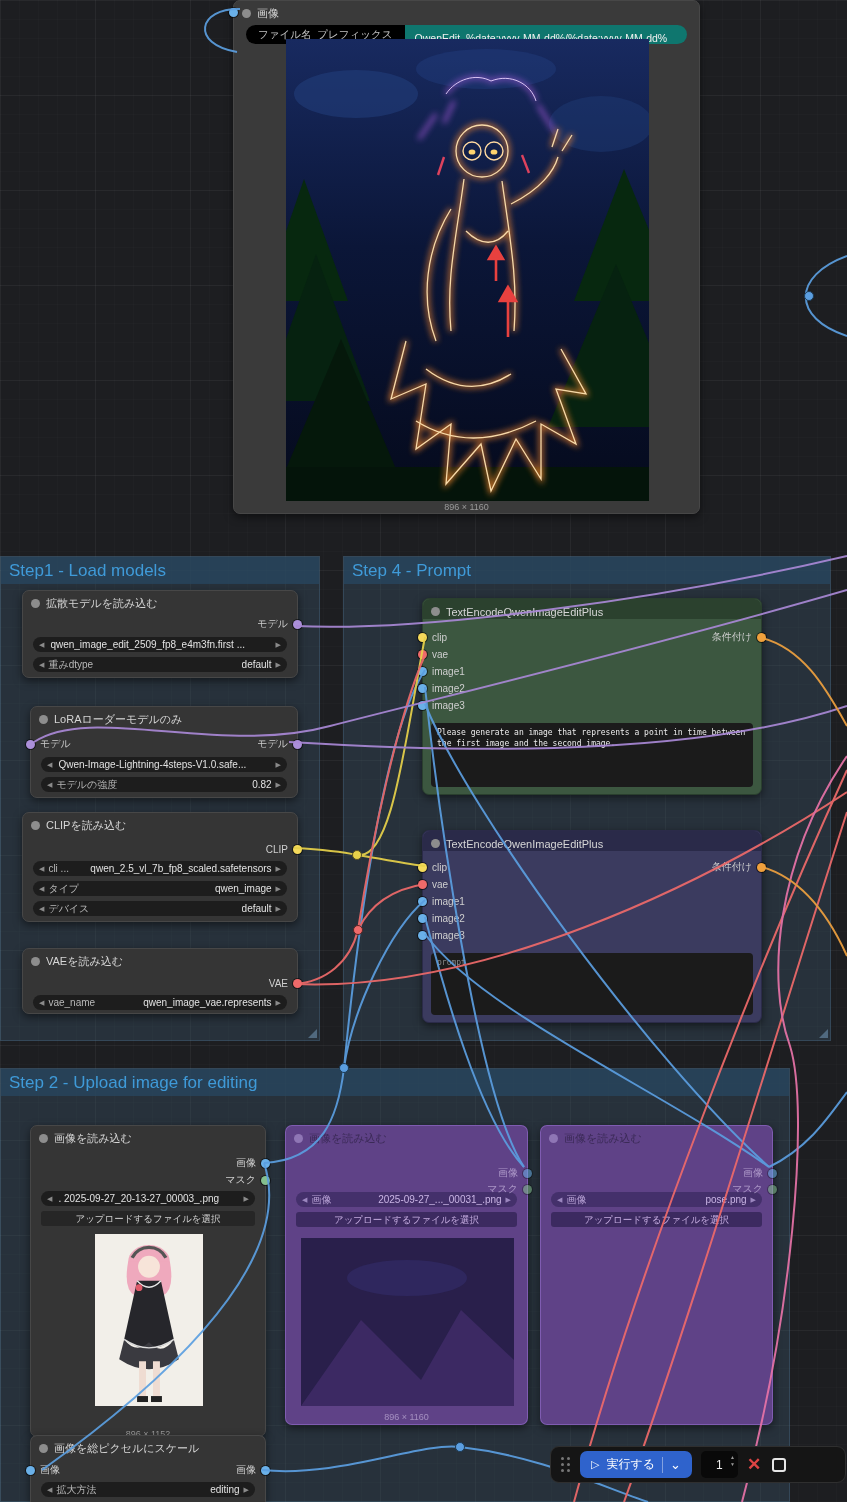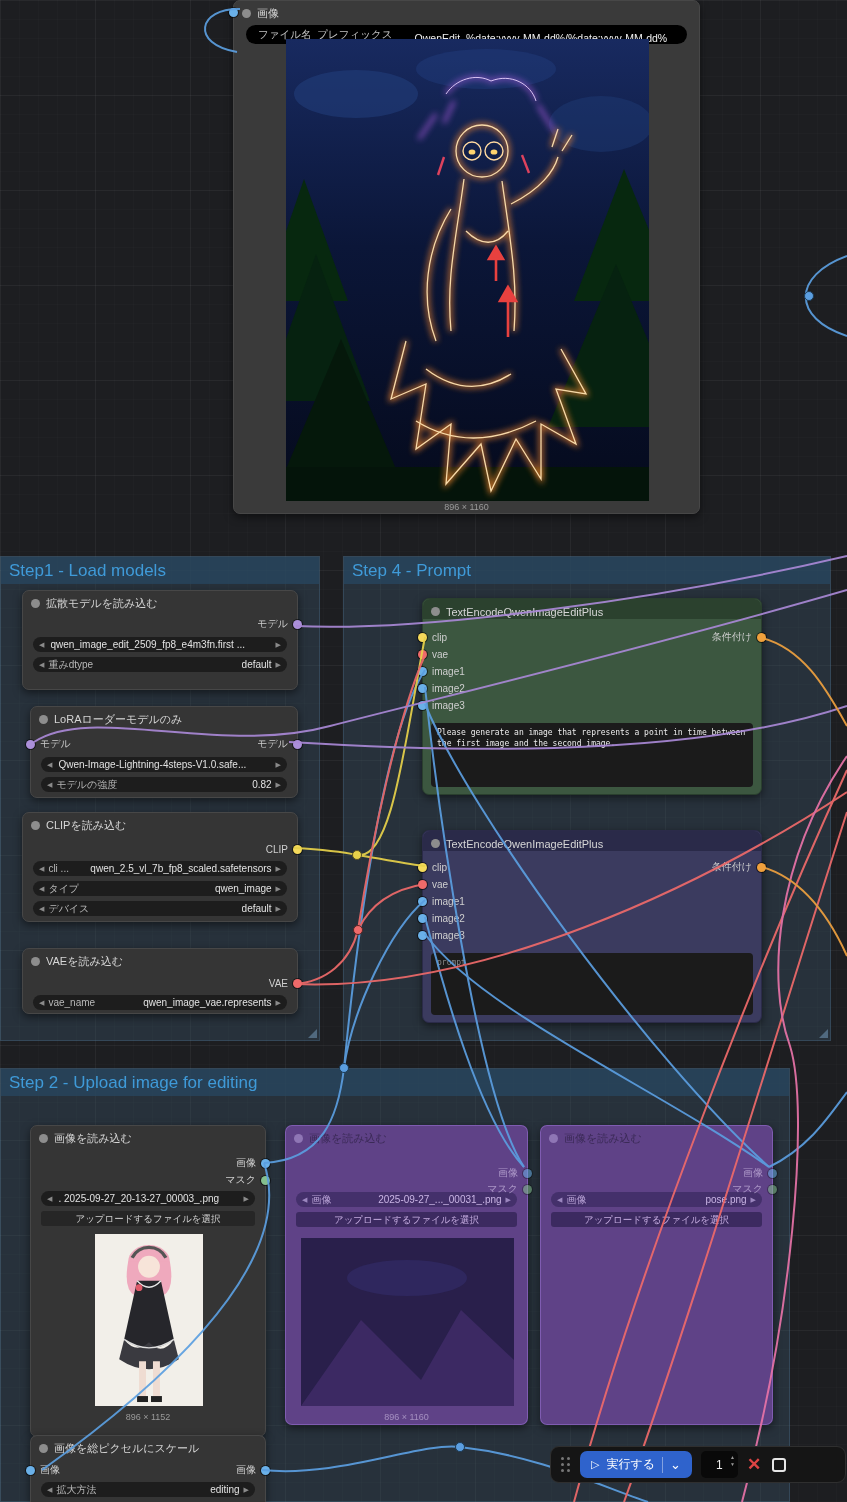--- a/index.html
+++ b/index.html
@@ -42,21 +42,21 @@
   .widget .wv { margin-left:auto; color:#e2e2e2; overflow:hidden; white-space:nowrap; }
   .widget .wv.grow { margin-left:2px; flex:1; text-align:left; }
   .wbtn { position:absolute; left:10px; right:10px; height:15px; background:#262626; border-radius:3px;
           text-align:center; font-size:9.5px; color:#cfcfcf; line-height:15px; overflow:hidden; white-space:nowrap; }
   .imgcap { position:absolute; left:0; right:0; text-align:center; font-size:9px; color:#9a9a9a; }
 
   
   #n-save { left:233px; top:0; width:467px; height:514px; background:#3a3a3a; }
   .fnrow { position:absolute; left:12px; right:12px; top:24px; height:19px; display:flex; border-radius:10px; overflow:hidden; font-size:10.5px; }
   .fnlabel { background:#000000; color:#c2c2c2; padding:0 12px; display:flex; align-items:center; white-space:nowrap; }
-  .fnvalue { background:#000000; color:#f0f0f0; flex:1; padding:13px 10px; display:flex; align-items:center; white-space:nowrap; overflow:hidden; }
+  .fnvalue { background:#0f766e; color:#f0f0f0; flex:1; padding:13px 10px; display:flex; align-items:center; white-space:nowrap; overflow:hidden; }
   .preview-lg { position:absolute; left:52px; top:38px; width:363px; height:462px; background:#060a18; overflow:hidden; }
   .preview-lg svg { display:block; width:100%; height:100%; }
 
   
   #n-enc1 { left:422px; top:598px; width:340px; height:197px; background:#3c5740; border-color:#2a3f2e; }
   #n-enc1 .nh { background:#2b412e; border-radius:7px 7px 0 0; }
   #n-enc2 { left:422px; top:830px; width:340px; height:193px; background:#3b3b5f; border-color:#2b2b49; }
   #n-enc2 .nh { background:#2a2a49; border-radius:7px 7px 0 0; }
   .pbox { position:absolute; left:8px; right:8px; background:#1b1b1b; border-radius:4px; color:#ececec;
           font:8px "DejaVu Sans Mono", monospace; padding:4px 6px; line-height:1.4; overflow:hidden; text-align:left; }
@@ -197,21 +197,21 @@
           <line x1="222" y1="298" x2="222" y2="258"></line>
             <polygon points="222,248 214,262 230,262"></polygon>
           <line x1="210" y1="242" x2="210" y2="216"></line>
             <polygon points="210,208 203,220 217,220"></polygon>
         </g>
       </svg>
     </div>
     <div class="imgcap" style="top:501px">896 × 1160</div>
   </div>
 
-  <div class="cnode" style="left:22px;top:590px;width:276px;height:100px;">
+  <div class="cnode" style="left:22px;top:590px;width:276px;height:88px;">
     <div class="nh">
       <i class="cdot"></i>
       <span class="ntitle">拡散モデルを読み込む</span>
     </div>
     <span class="port out" style="top:27px">
       <span>モデル</span>
       <i class="pdot c-model"></i>
     </span>
     <div class="widget" style="top:46px">
       <span class="arr">◀</span>
@@ -392,21 +392,21 @@
         <path d="M29,106 Q41,121 54,109 Q67,123 79,106 L84,126 Q54,146 24,126 Z" fill="#3a3a40"></path>
         <path d="M29,106 Q54,123 79,106" stroke="#dddddd" fill="none" stroke-width="1.4"></path>
         <path d="M42,47 Q54,60 66,47" stroke="#e8e8e8" fill="none" stroke-width="1.4"></path>
         <circle cx="44" cy="54" r="3.4" fill="#e05a6a"></circle>
         <rect x="44" y="128" width="7" height="38" fill="#efdcd2"></rect>
         <rect x="58" y="128" width="7" height="38" fill="#efdcd2"></rect>
         <rect x="42" y="163" width="11" height="6" fill="#222222"></rect>
         <rect x="56" y="163" width="11" height="6" fill="#222222"></rect>
       </svg>
     </div>
-    <div class="imgcap" style="top:286px">896 × 1152</div>
+    <div class="imgcap" style="top:303px">896 × 1152</div>
   </div>
 
   <div class="cnode muted" id="n-li2">
     <div class="nh">
       <i class="cdot"></i>
       <span class="ntitle">画像を読み込む</span>
     </div>
     <span class="port out" style="top:41px">
       <span>画像</span>
       <i class="pdot c-image"></i>

